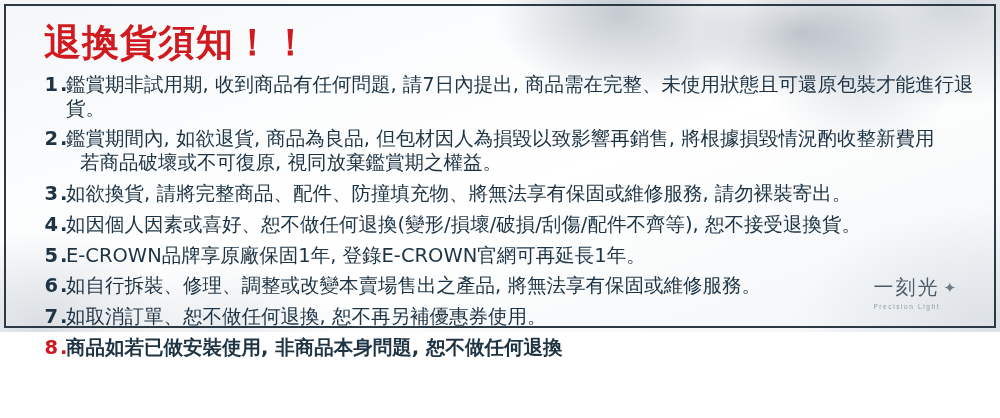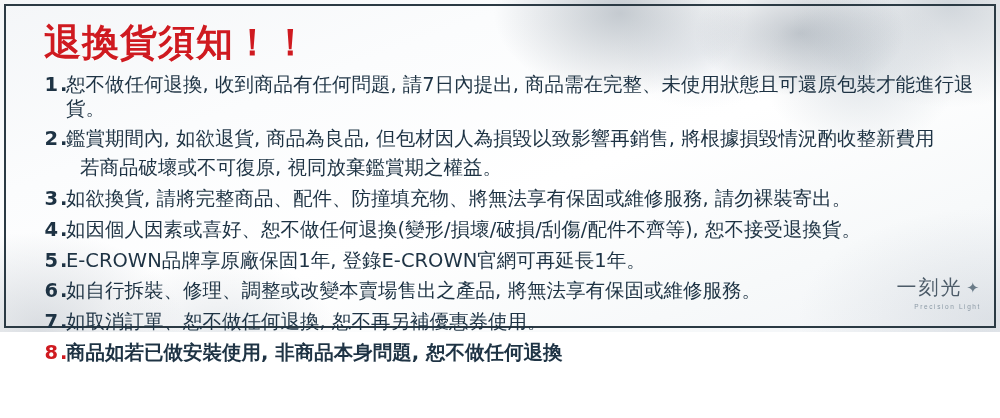--- a/index.html
+++ b/index.html
@@ -89,37 +89,36 @@
     color: #1e3344;
     font-weight: bold;
   }
 
   .rule-text {
     flex: 1 1 auto;
   }
 
   .rule-text .cont {
     display: block;
-    margin-top: 5px;
     padding-left: 14px;
   }
 
   li.last {
     color: #cf1a20;
     font-weight: bold;
   }
   li.last .num { color: #cf1a20; }
   li.last .dot { color: #cf1a20; }
 
   
   .brand {
     position: absolute;
-    right: 19px;
+    right: 42px;
     bottom: 22px;
-    text-align: right;
+    text-align: left;
     color: #5c6b78;
     user-select: none;
   }
   .brand-main {
     font-size: 20px;
     letter-spacing: 2px;
     font-family: "DejaVu Sans", sans-serif;
     color: #4c5b68;
     display: flex;
     align-items: center;
@@ -146,21 +145,21 @@
 
   <div class="content">
 
     <div class="title">退換貨須知！！</div>
 
     <ul class="rules">
 
       <li>
         <span class="num">1</span>
         <span class="dot">.</span>
-        <span class="rule-text">恕不做任何退換, 收到商品有任何問題, 請7日內提出, 商品需在完整、未使用狀態且可還原包裝才能進行退貨。</span>
+        <span class="rule-text">鑑賞期非試用期, 收到商品有任何問題, 請7日內提出, 商品需在完整、未使用狀態且可還原包裝才能進行退貨。</span>
       </li>
 
       <li>
         <span class="num">2</span>
         <span class="dot">.</span>
         <span class="rule-text">
           <span>鑑賞期間內, 如欲退貨, 商品為良品, 但包材因人為損毀以致影響再銷售, 將根據損毀情況酌收整新費用</span>
           <span class="cont">若商品破壞或不可復原, 視同放棄鑑賞期之權益。</span>
         </span>
       </li>

